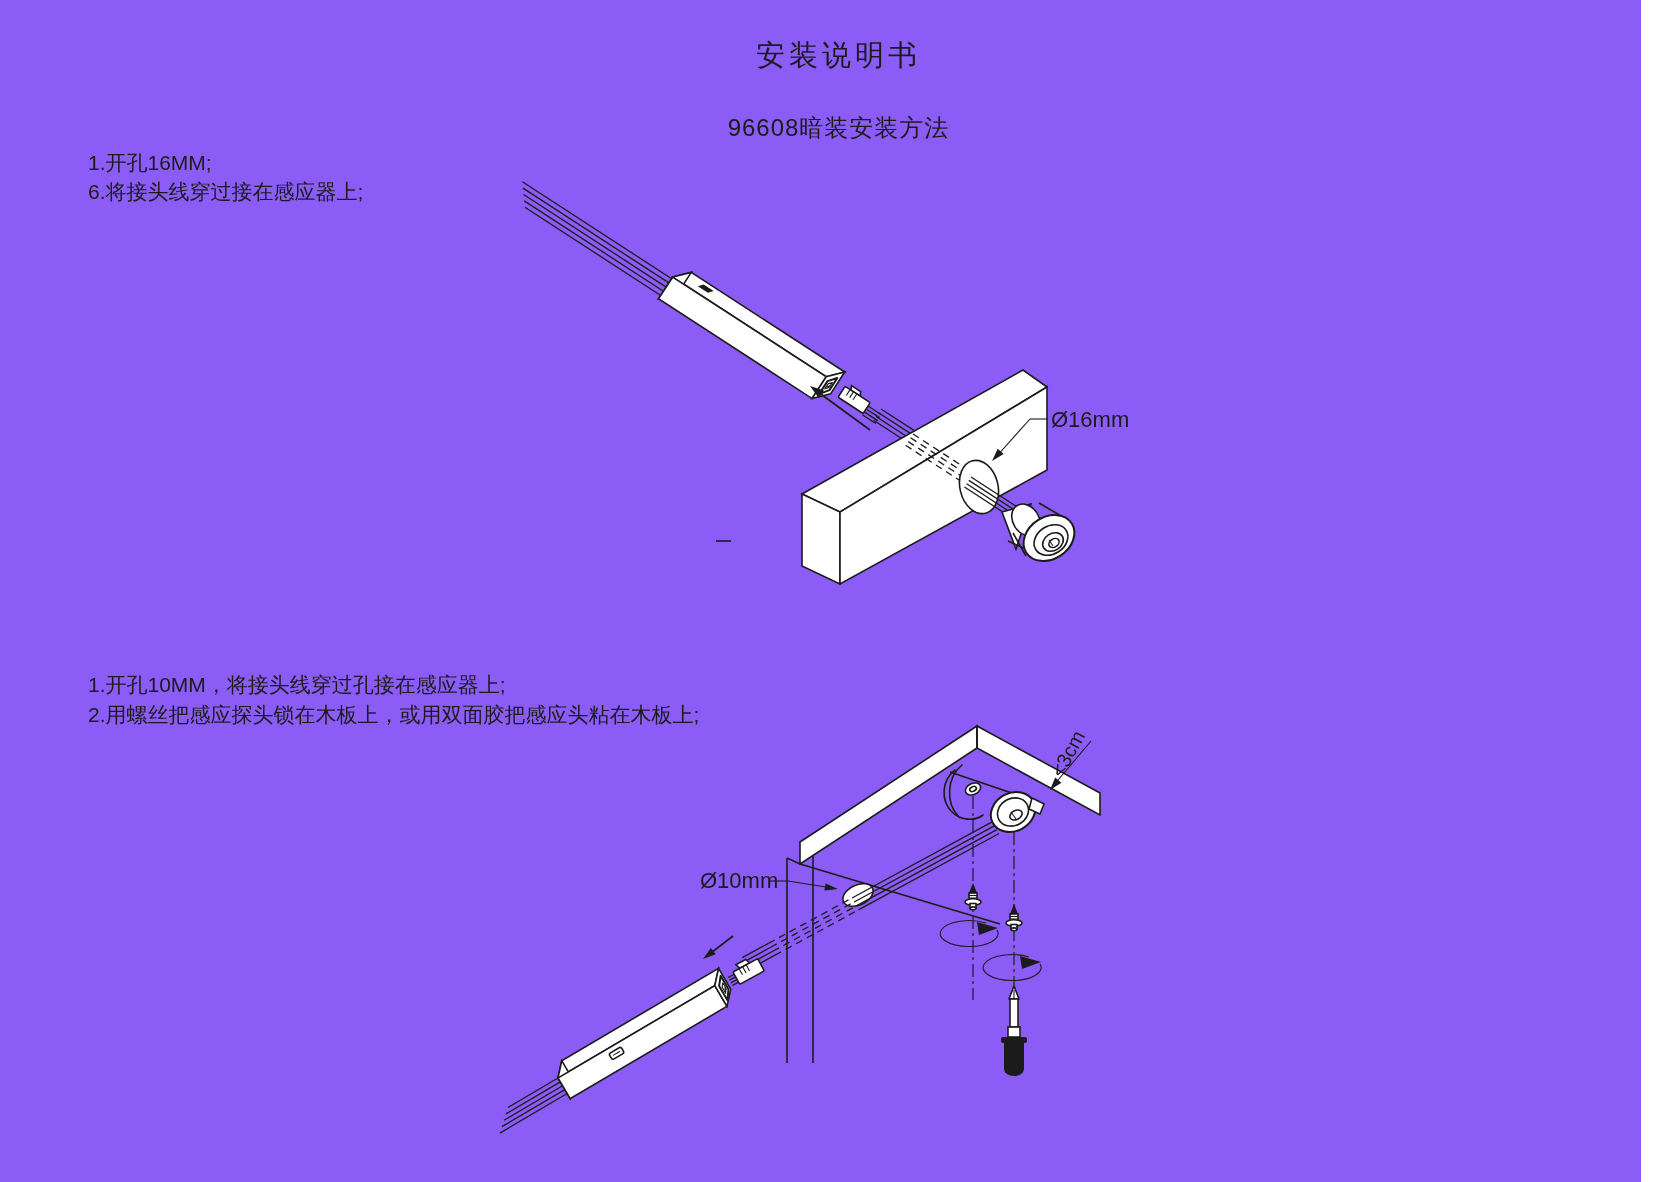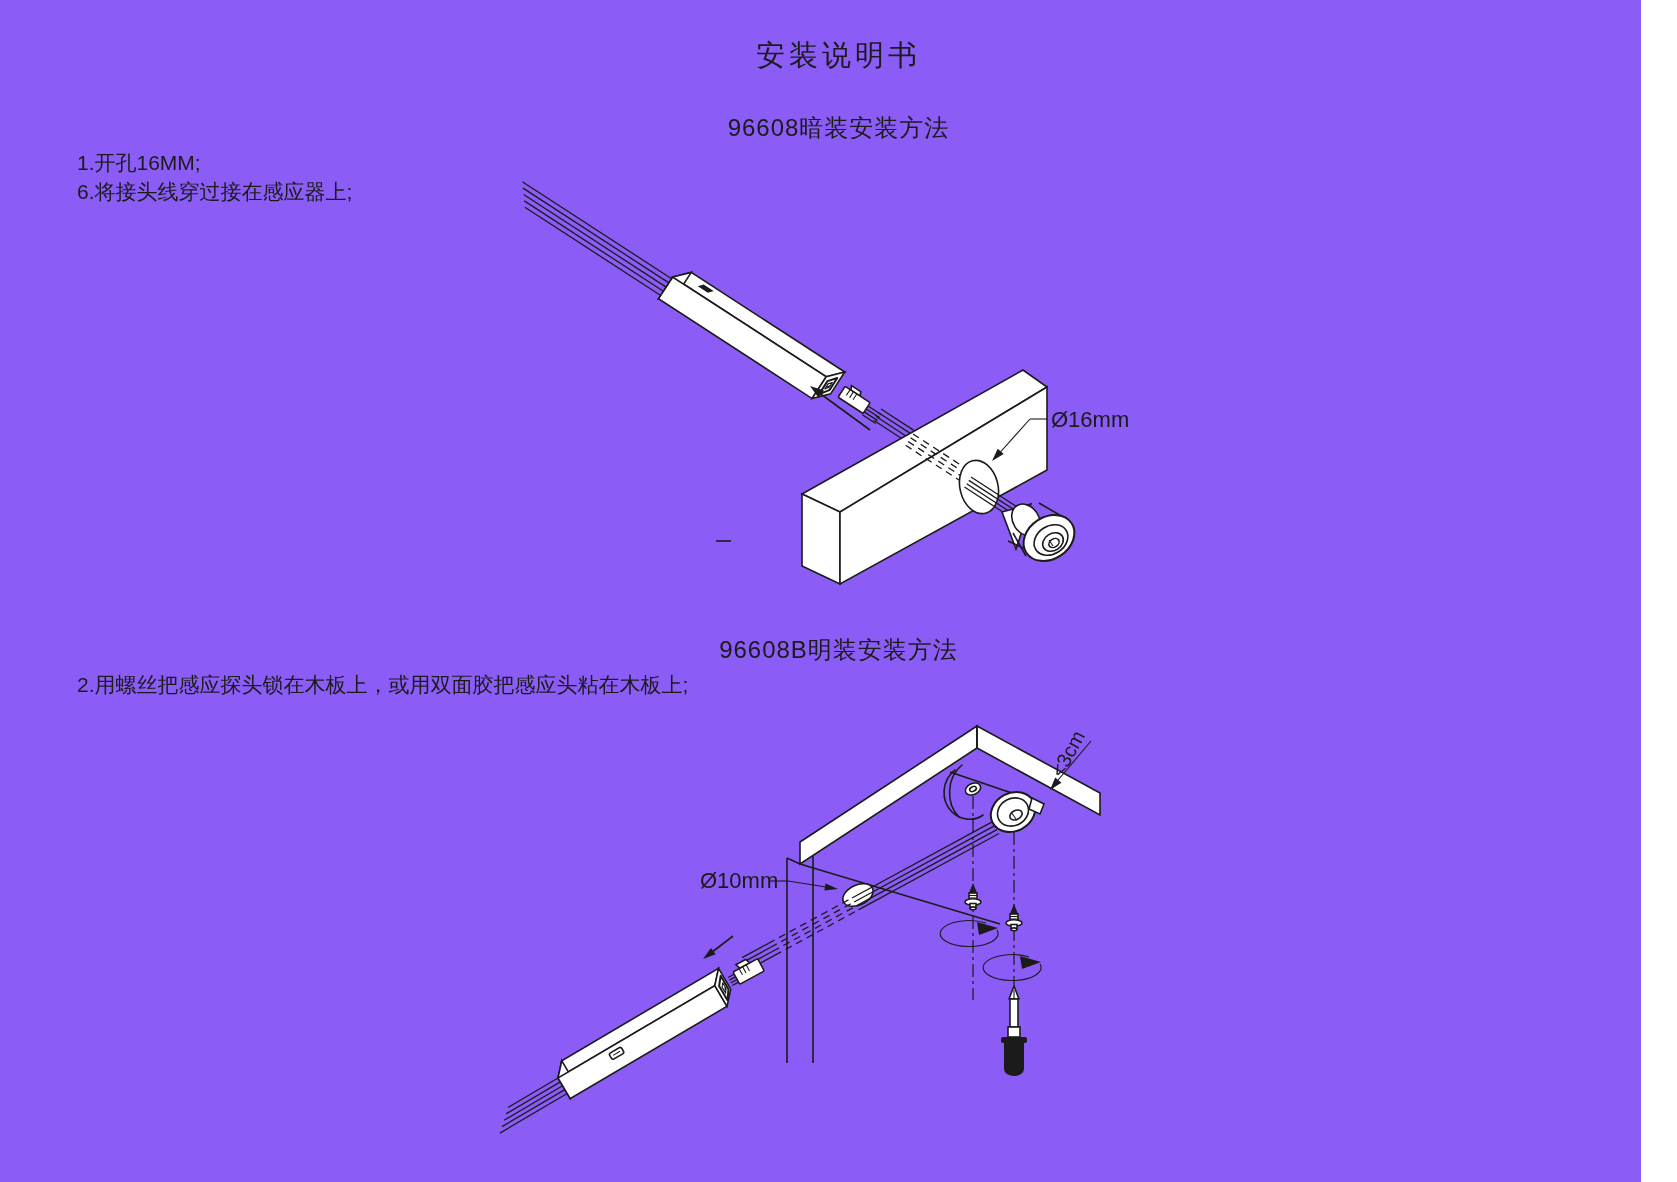--- a/index.html
+++ b/index.html
@@ -4,21 +4,21 @@
 <style>
   html,body{margin:0;padding:0;background:#fff;}
   #page{position:relative;width:1641px;height:1182px;background:#8b5cf6;overflow:hidden;
         font-family:"Liberation Sans","DejaVu Sans",sans-serif;color:#1b1b1b;}
   .centered{position:absolute;left:0;width:1677px;text-align:center;white-space:nowrap;}
   .title-zh{top:36px;font-size:29px;letter-spacing:4px;}
   .title-en{top:73px;font-size:28px;}
   .sec-heading{font-size:24px;letter-spacing:1px;}
   .h1{top:112px;}
   .h2{top:634px;}
-  .steps{position:absolute;left:77px;font-size:21px;line-height:29px;white-space:nowrap;}
+  .steps{position:absolute;left:88px;font-size:21px;line-height:29px;white-space:nowrap;}
   .steps1{top:148px;}
   .steps2{top:670px;line-height:30px;}
   svg{position:absolute;}
   svg text{font-family:"Liberation Sans","DejaVu Sans",sans-serif;font-size:22px;fill:#1b1b1b;}
   .ln{stroke:#1b1b1b;stroke-width:1.6;fill:none;}
   .face{stroke:#1b1b1b;stroke-width:1.6;fill:#ffffff;}
   .wire{stroke:#1b1b1b;stroke-width:1.3;fill:none;}
   .wired{stroke:#1b1b1b;stroke-width:1.3;fill:none;stroke-dasharray:7 5;}
   .thin{stroke:#1b1b1b;stroke-width:1.1;fill:none;}
   .fillink{fill:#1b1b1b;stroke:none;}
@@ -121,23 +121,23 @@
     </g>
 
     <g>
       <line class="thin" x1="1048" y1="419" x2="1030" y2="419"></line>
       <line class="thin" x1="1030" y1="419" x2="996" y2="457"></line>
       <polygon class="fillink" points="992,461 1003.7,454.1 997.7,448.7"></polygon>
       <text x="1051" y="427">Ø16mm</text>
     </g>
   </svg>
 
-  <div class="centered sec-heading h2">96608B明装安装方法</div>
 
   <div class="steps steps2">
+    <div>1.开孔10MM，将接头线穿过孔接在感应器上;</div>
     <div>2.用螺丝把感应探头锁在木板上，或用双面胶把感应头粘在木板上;</div>
   </div>
 
   <svg style="left:480px;top:705px;" width="680" height="430" viewBox="480 705 680 430">
 
     <defs>
       <g id="screw">
         <polygon class="fillink" points="0,-19 -4,-9 4,-9"></polygon>
         <rect class="face" x="-4" y="-9" width="8" height="7"></rect>
         <line class="thin" x1="-4" y1="-6.5" x2="4" y2="-6.5"></line>

